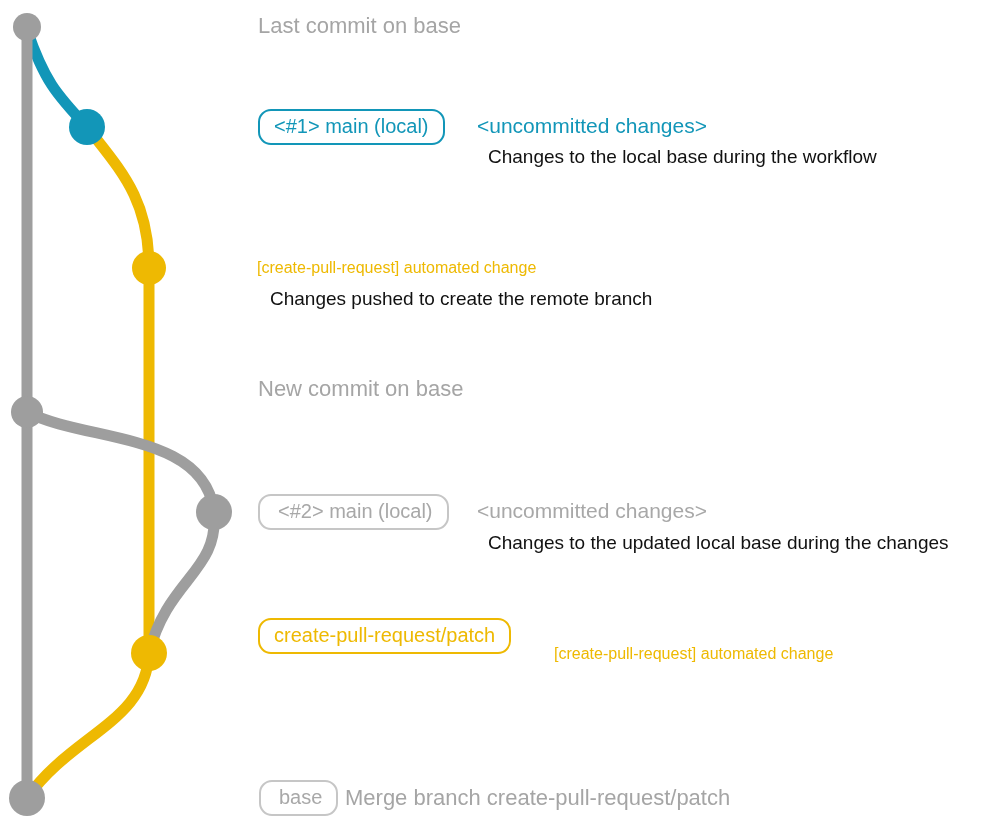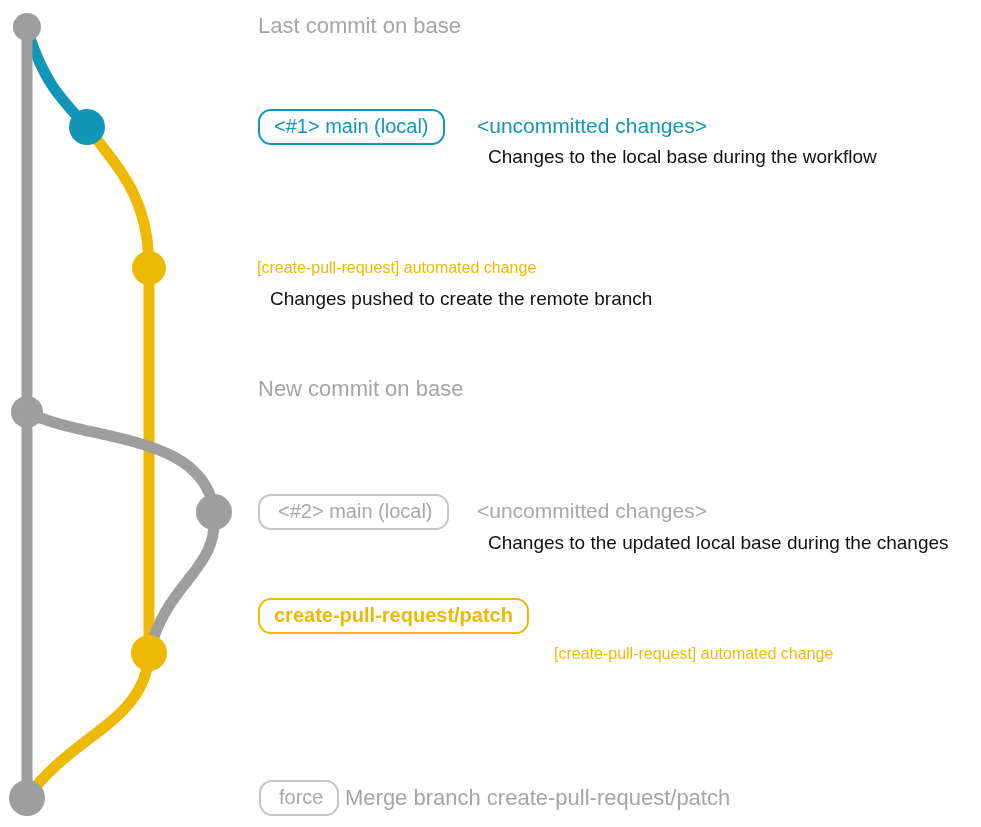--- a/index.html
+++ b/index.html
@@ -73,19 +73,19 @@
 
   <span class="abs yellow-text" style="left:257px; top:268px;">[create-pull-request] automated change</span>
   <span class="abs caption" style="left:270px; top:299px;text-align:center;">Changes pushed to create the remote branch</span>
 
   <span class="abs gray-note" style="left:258px; top:389px;">New commit on base</span>
 
   <span class="abs" style="left:258px; top:512px;"><span class="tag-box tag-gray">&lt;#2&gt; main (local)</span></span>
   <span class="abs gray-text" style="left:477px; top:511px;">&lt;uncommitted changes&gt;</span>
   <span class="abs caption" style="left:488px; top:543px;">Changes to the updated local base during the changes</span>
 
-  <span class="abs" style="left:258px; top:616px;font-weight:bold;"><span class="tag-box tag-yellow">create-pull-request/patch</span></span>
+  <span class="abs" style="left:258px; top:636px;"><span class="tag-box tag-yellow">create-pull-request/patch</span></span>
   <span class="abs yellow-text" style="left:554px; top:654px;">[create-pull-request] automated change</span>
 
-  <span class="abs" style="left:259px; top:798px;"><span class="tag-box tag-gray">force</span></span>
+  <span class="abs" style="left:259px; top:798px;"><span class="tag-box tag-gray">base</span></span>
   <span class="abs gray-note" style="left:345px; top:798px;">Merge branch create-pull-request/patch</span>
 
 </div>
 
 </body></html>

